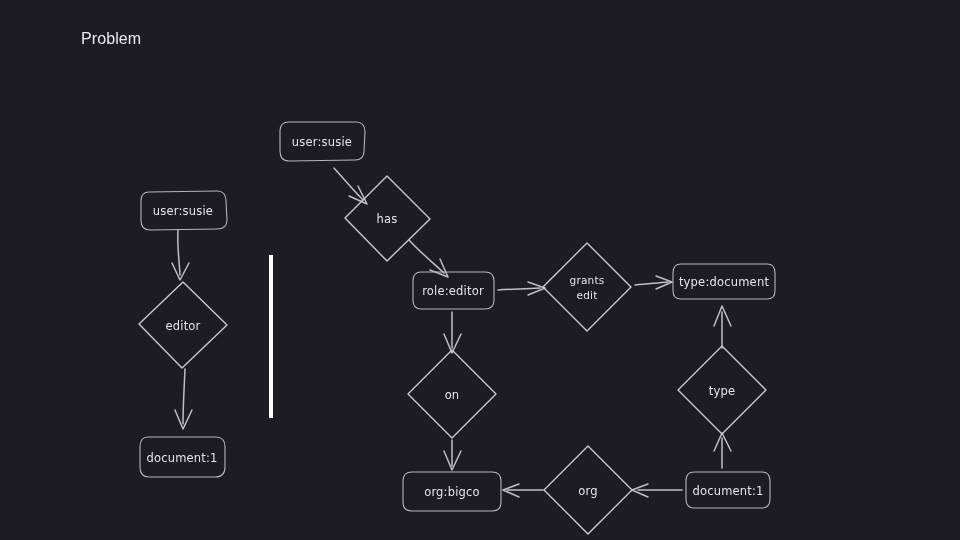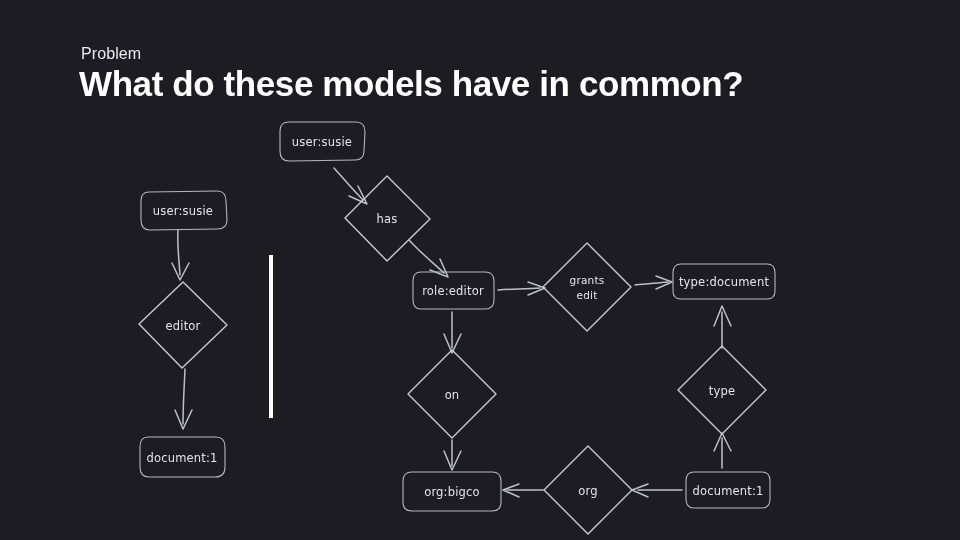--- a/index.html
+++ b/index.html
@@ -12,21 +12,21 @@
     position: relative;
     width: 960px;
     height: 540px;
     background: #1c1c22;
     overflow: hidden;
     font-family: "Liberation Sans", sans-serif;
   }
   #eyebrow {
     position: absolute;
     left: 81px;
-    top: 44px;
+    top: 29px;
     font-size: 16px;
     line-height: 20px;
     color: #e9e9ee;
     font-weight: 400;
     letter-spacing: 0.1px;
   }
   #title {
     position: absolute;
     left: 79px;
     top: 62px;
@@ -87,21 +87,20 @@
     height: 163px;
     background: #ffffff;
   }
 </style>
 </head>
 <body>
 
 <div id="slide">
 
   <div id="eyebrow">Problem</div>
-  <div id="title">What do these models have in common?</div>
 
   <div id="divider"></div>
 
   <svg id="canvas" viewBox="0 0 960 540" xmlns="http://www.w3.org/2000/svg">
 
     <g>
 
       <g>
         <path class="edge" d="M178,230 C177,245 179,258 180,275"></path>
         <path class="edge-head" d="M172,263 L180,280 L189,263"></path>

